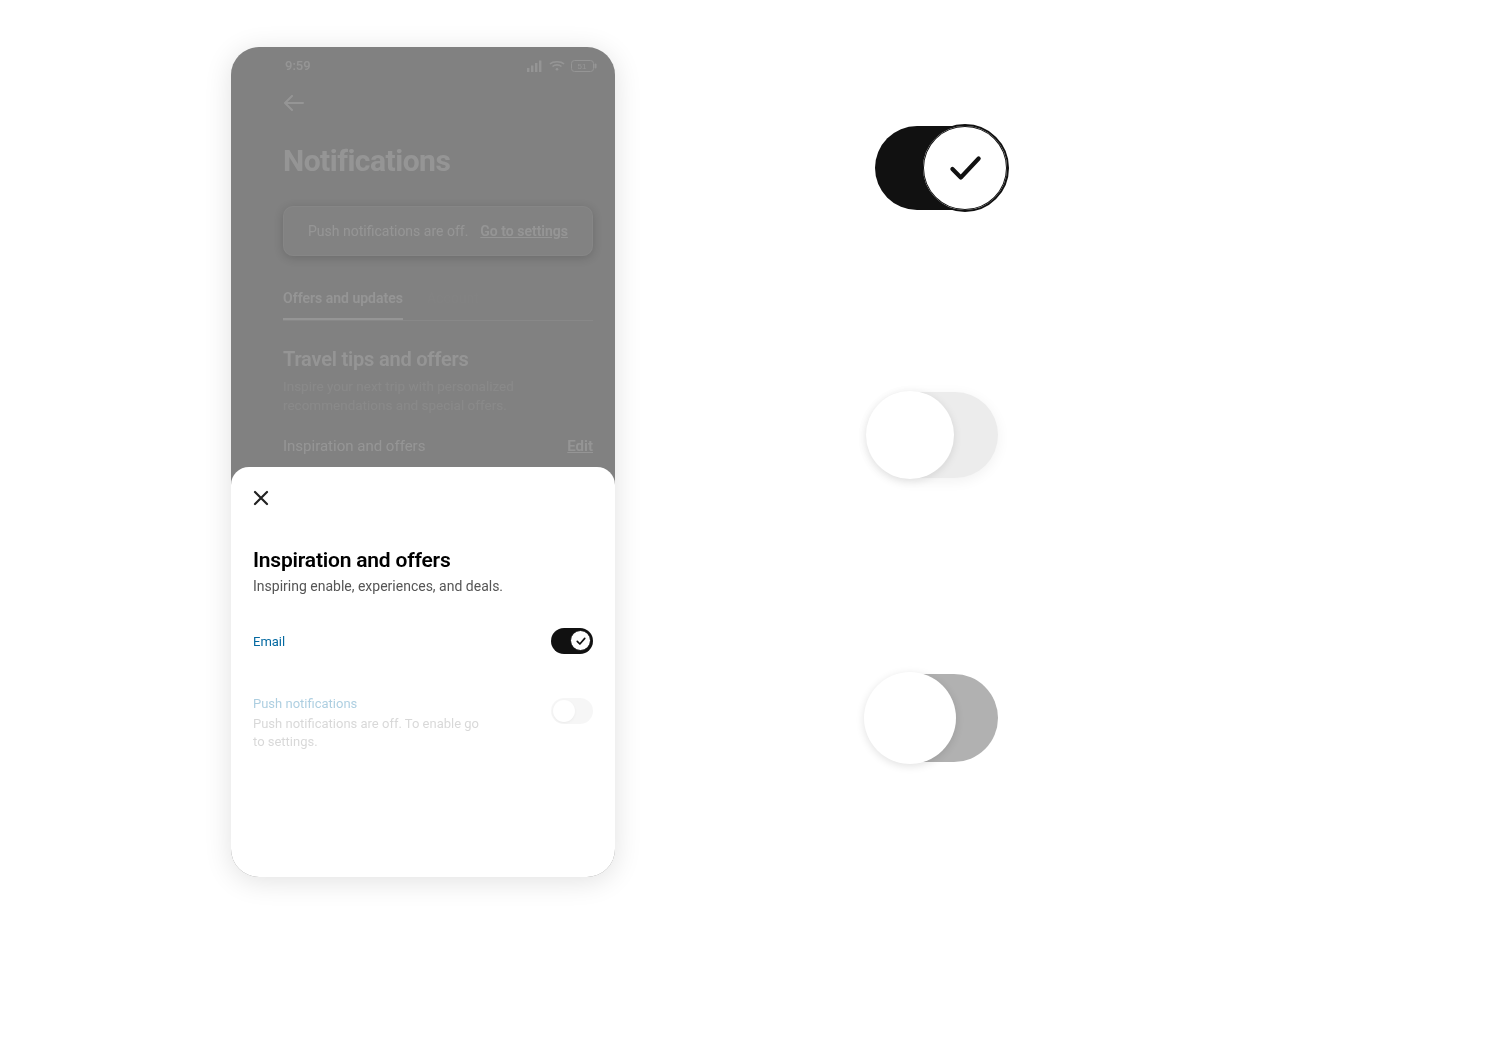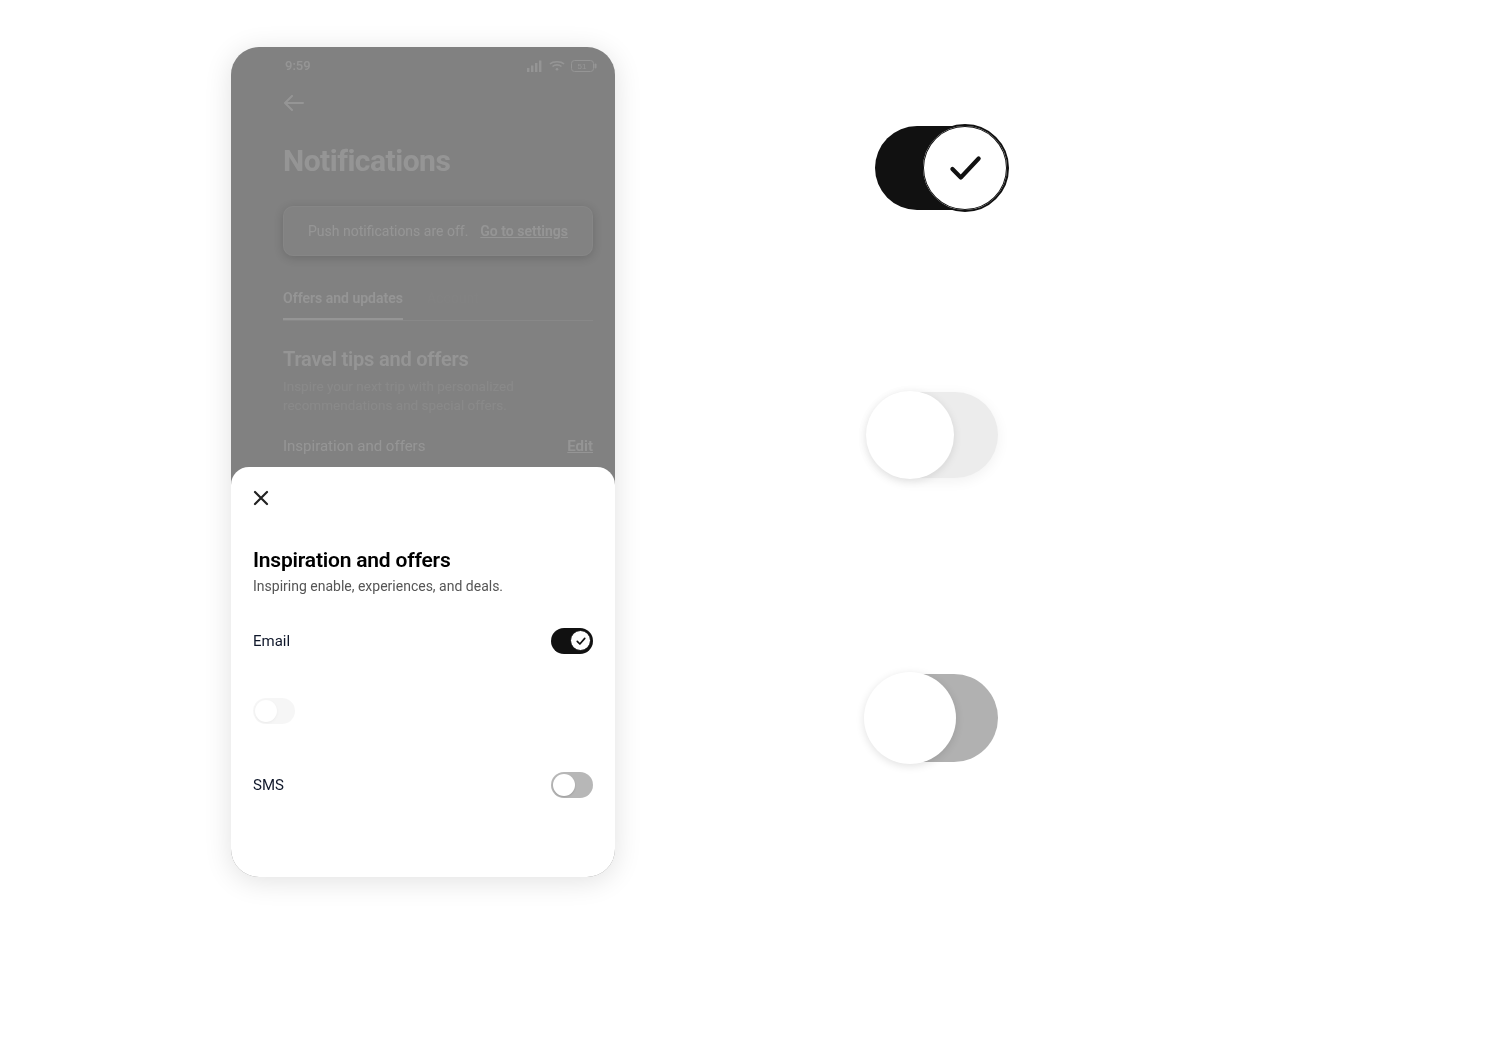--- a/index.html
+++ b/index.html
@@ -128,21 +128,21 @@
   .sheet .close { font-size: 18px; font-weight: 600; color:#222; }
   .sheet-title {
     font-size: 21px; font-weight: 600; margin-top: 38px; letter-spacing:-0.2px;
   }
   .sheet-sub { font-size: 14px; color:#555; margin-top: 6px; }
   .opt-row {
     display:flex; justify-content:space-between; align-items:center;
     margin-top: 34px;
   }
   .opt-row.disabled { opacity: 0.32; }
-  .opt-label { font-size: 15px; color:#0f172a; }
+  .opt-label { font-size: 13px; color:#0369a1; }
   .opt-desc { font-size: 13px; color:#888; margin-top:4px; max-width: 240px; line-height:1.35; }
 
   
   .toggle {
     width: 42px; height: 26px; border-radius: 20px;
     position: relative; flex: none;
   }
   .toggle .knob {
     position:absolute; top:2px; width:22px; height:22px; border-radius:50%;
     background:#fff; display:flex; align-items:center; justify-content:center;
@@ -271,33 +271,29 @@
         <div class="toggle on">
           <div class="knob">
             <svg class="check-mini" viewBox="0 0 16 16">
                 <path d="M3 8.5 L6.5 12 L13 4.5" stroke="#111" stroke-width="2.2" fill="none" stroke-linecap="round" stroke-linejoin="round"></path>
               </svg>
           </div>
         </div>
       </div>
 
       <div class="opt-row disabled" style="margin-top:42px; align-items:flex-start;">
+        <div>
+          <div class="opt-label">Push notifications</div>
+          <div class="opt-desc">Push notifications are off. To enable go to settings.</div>
+        </div>
         <div class="toggle off-light" style="margin-top:2px;">
           <div class="knob"></div>
         </div>
       </div>
 
-      <div class="opt-row" style="margin-top:48px;">
-        <div>
-          <div class="opt-label">SMS</div>
-        </div>
-        <div class="toggle off-mid">
-          <div class="knob"></div>
-        </div>
-      </div>
     </div>
   </div>
 
   <div class="float-toggle ft1">
     <div class="ft-track"></div>
     <div class="ft-knob">
       <svg viewBox="0 0 40 40">
           <path d="M8 21 L16 29 L33 11" stroke="#111" stroke-width="4" fill="none" stroke-linecap="round" stroke-linejoin="round"></path>
         </svg>
     </div>

